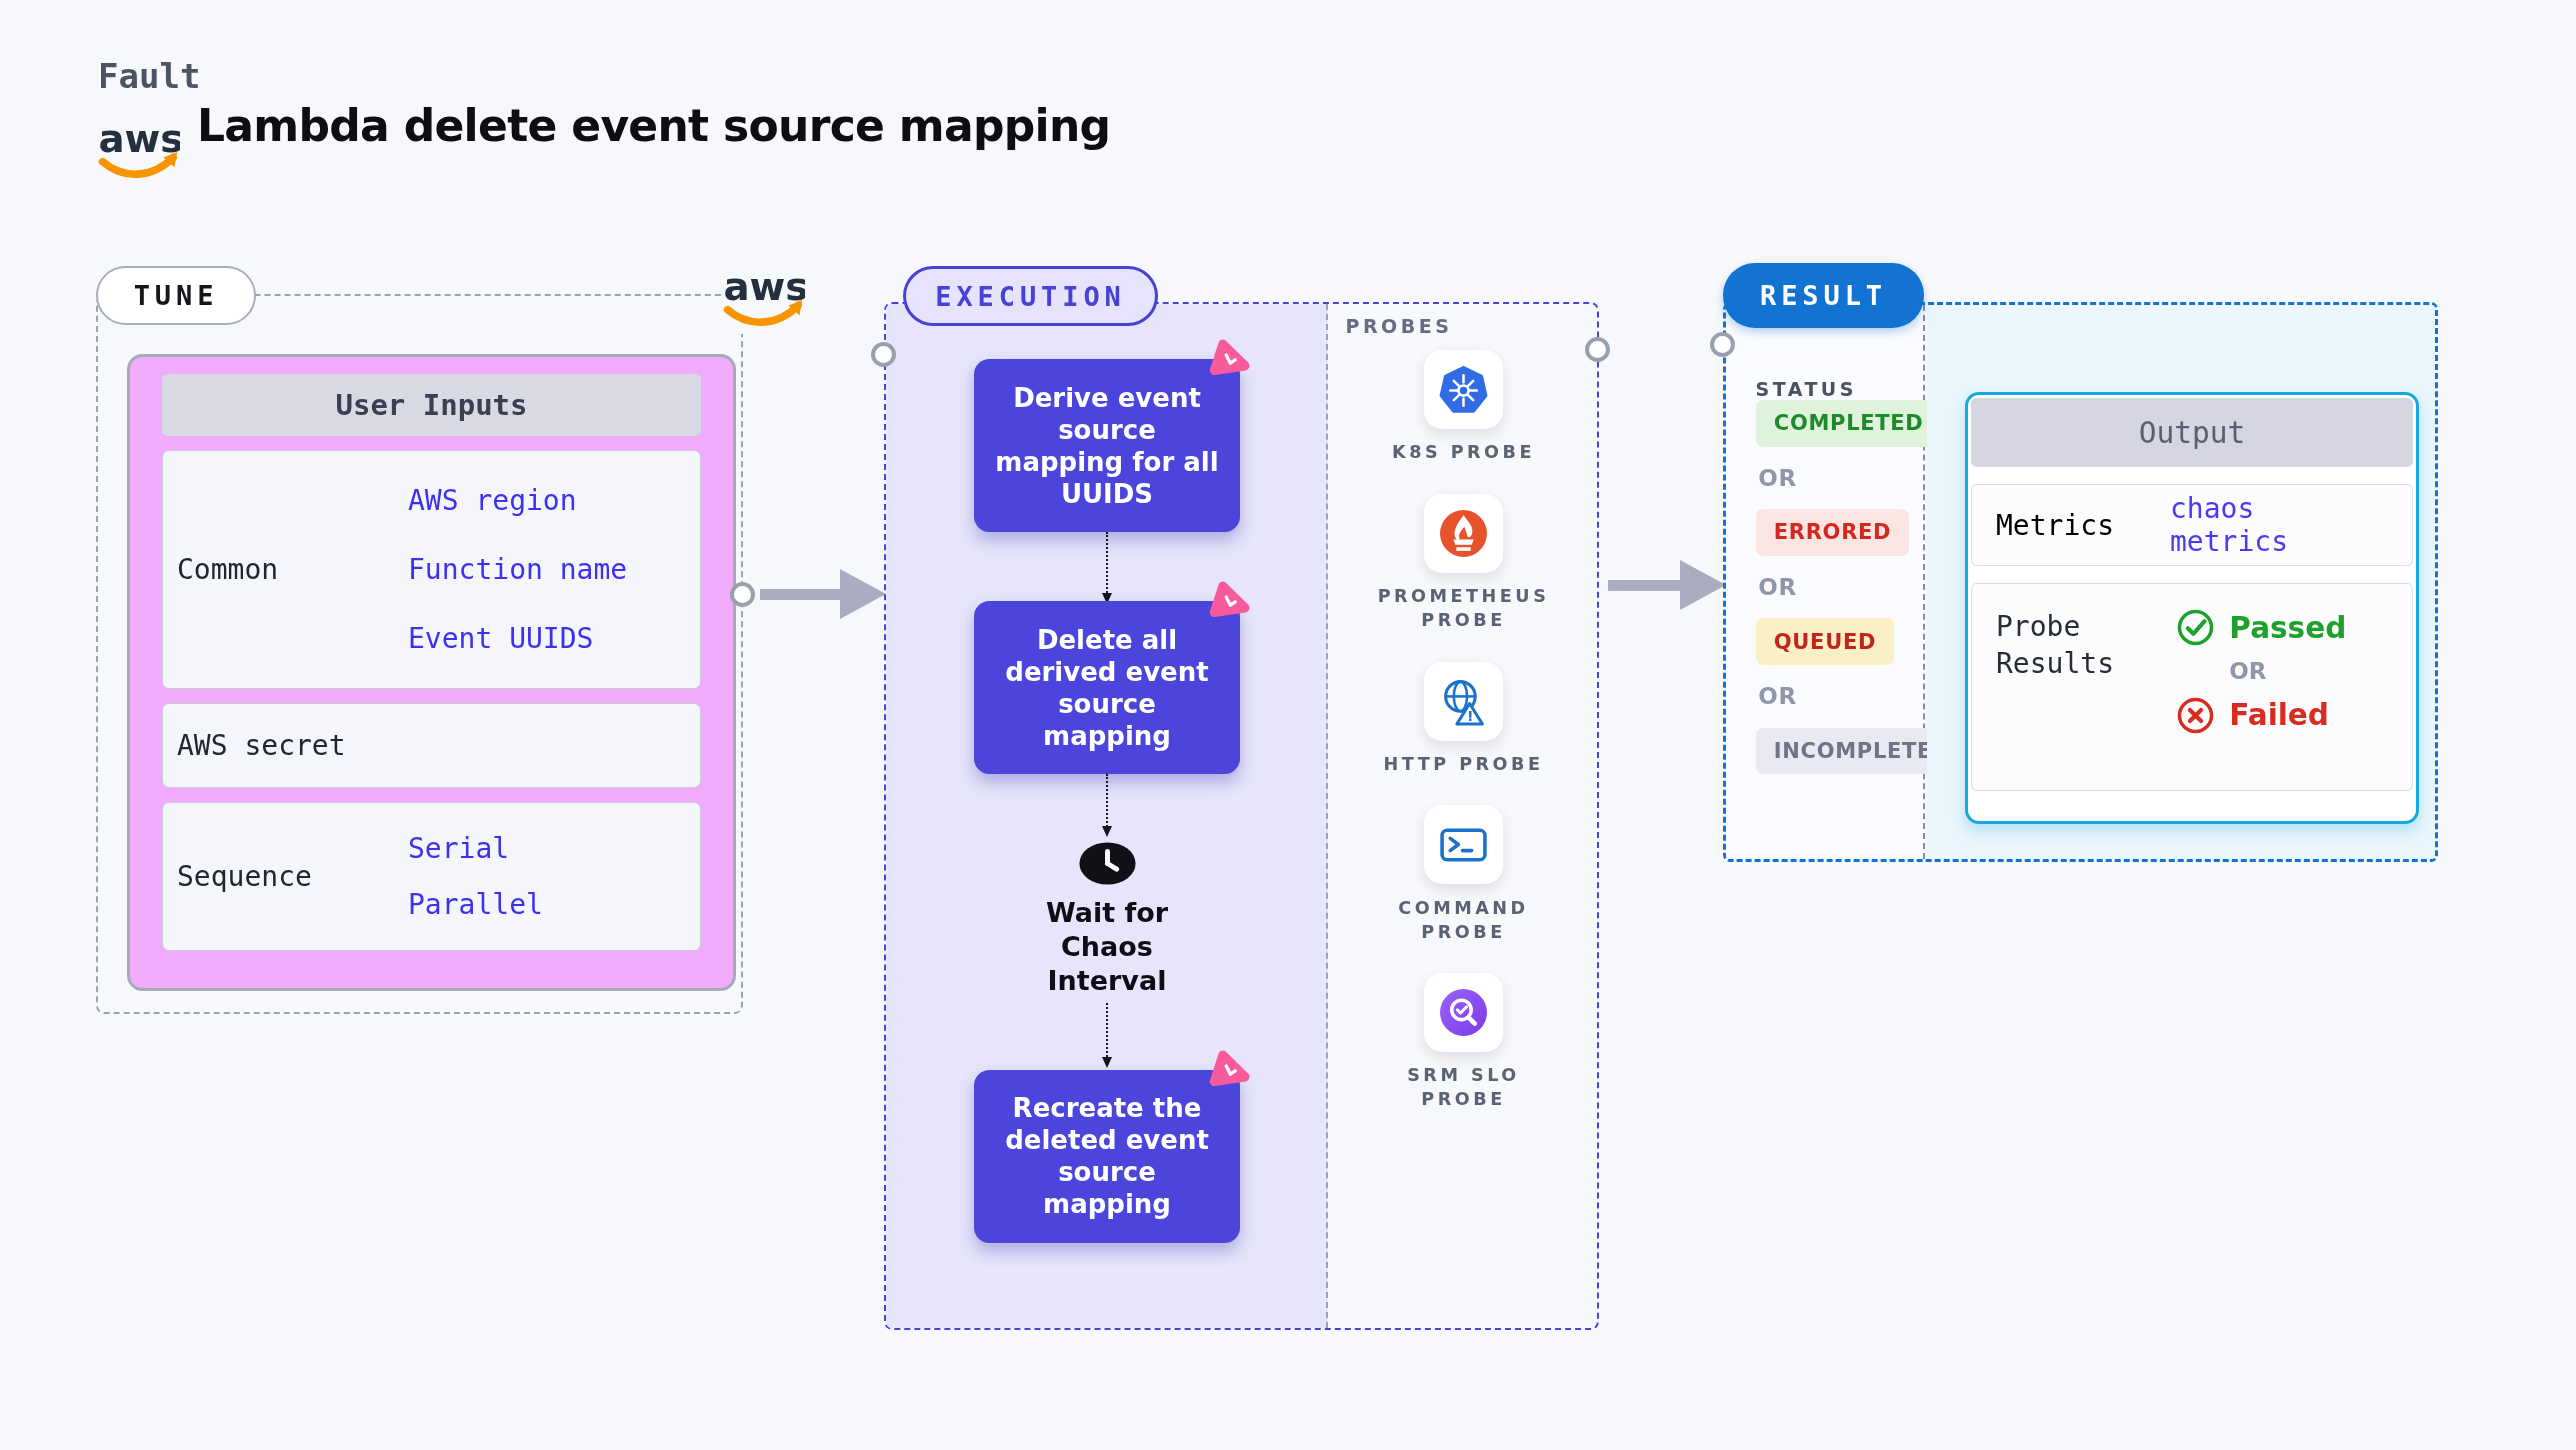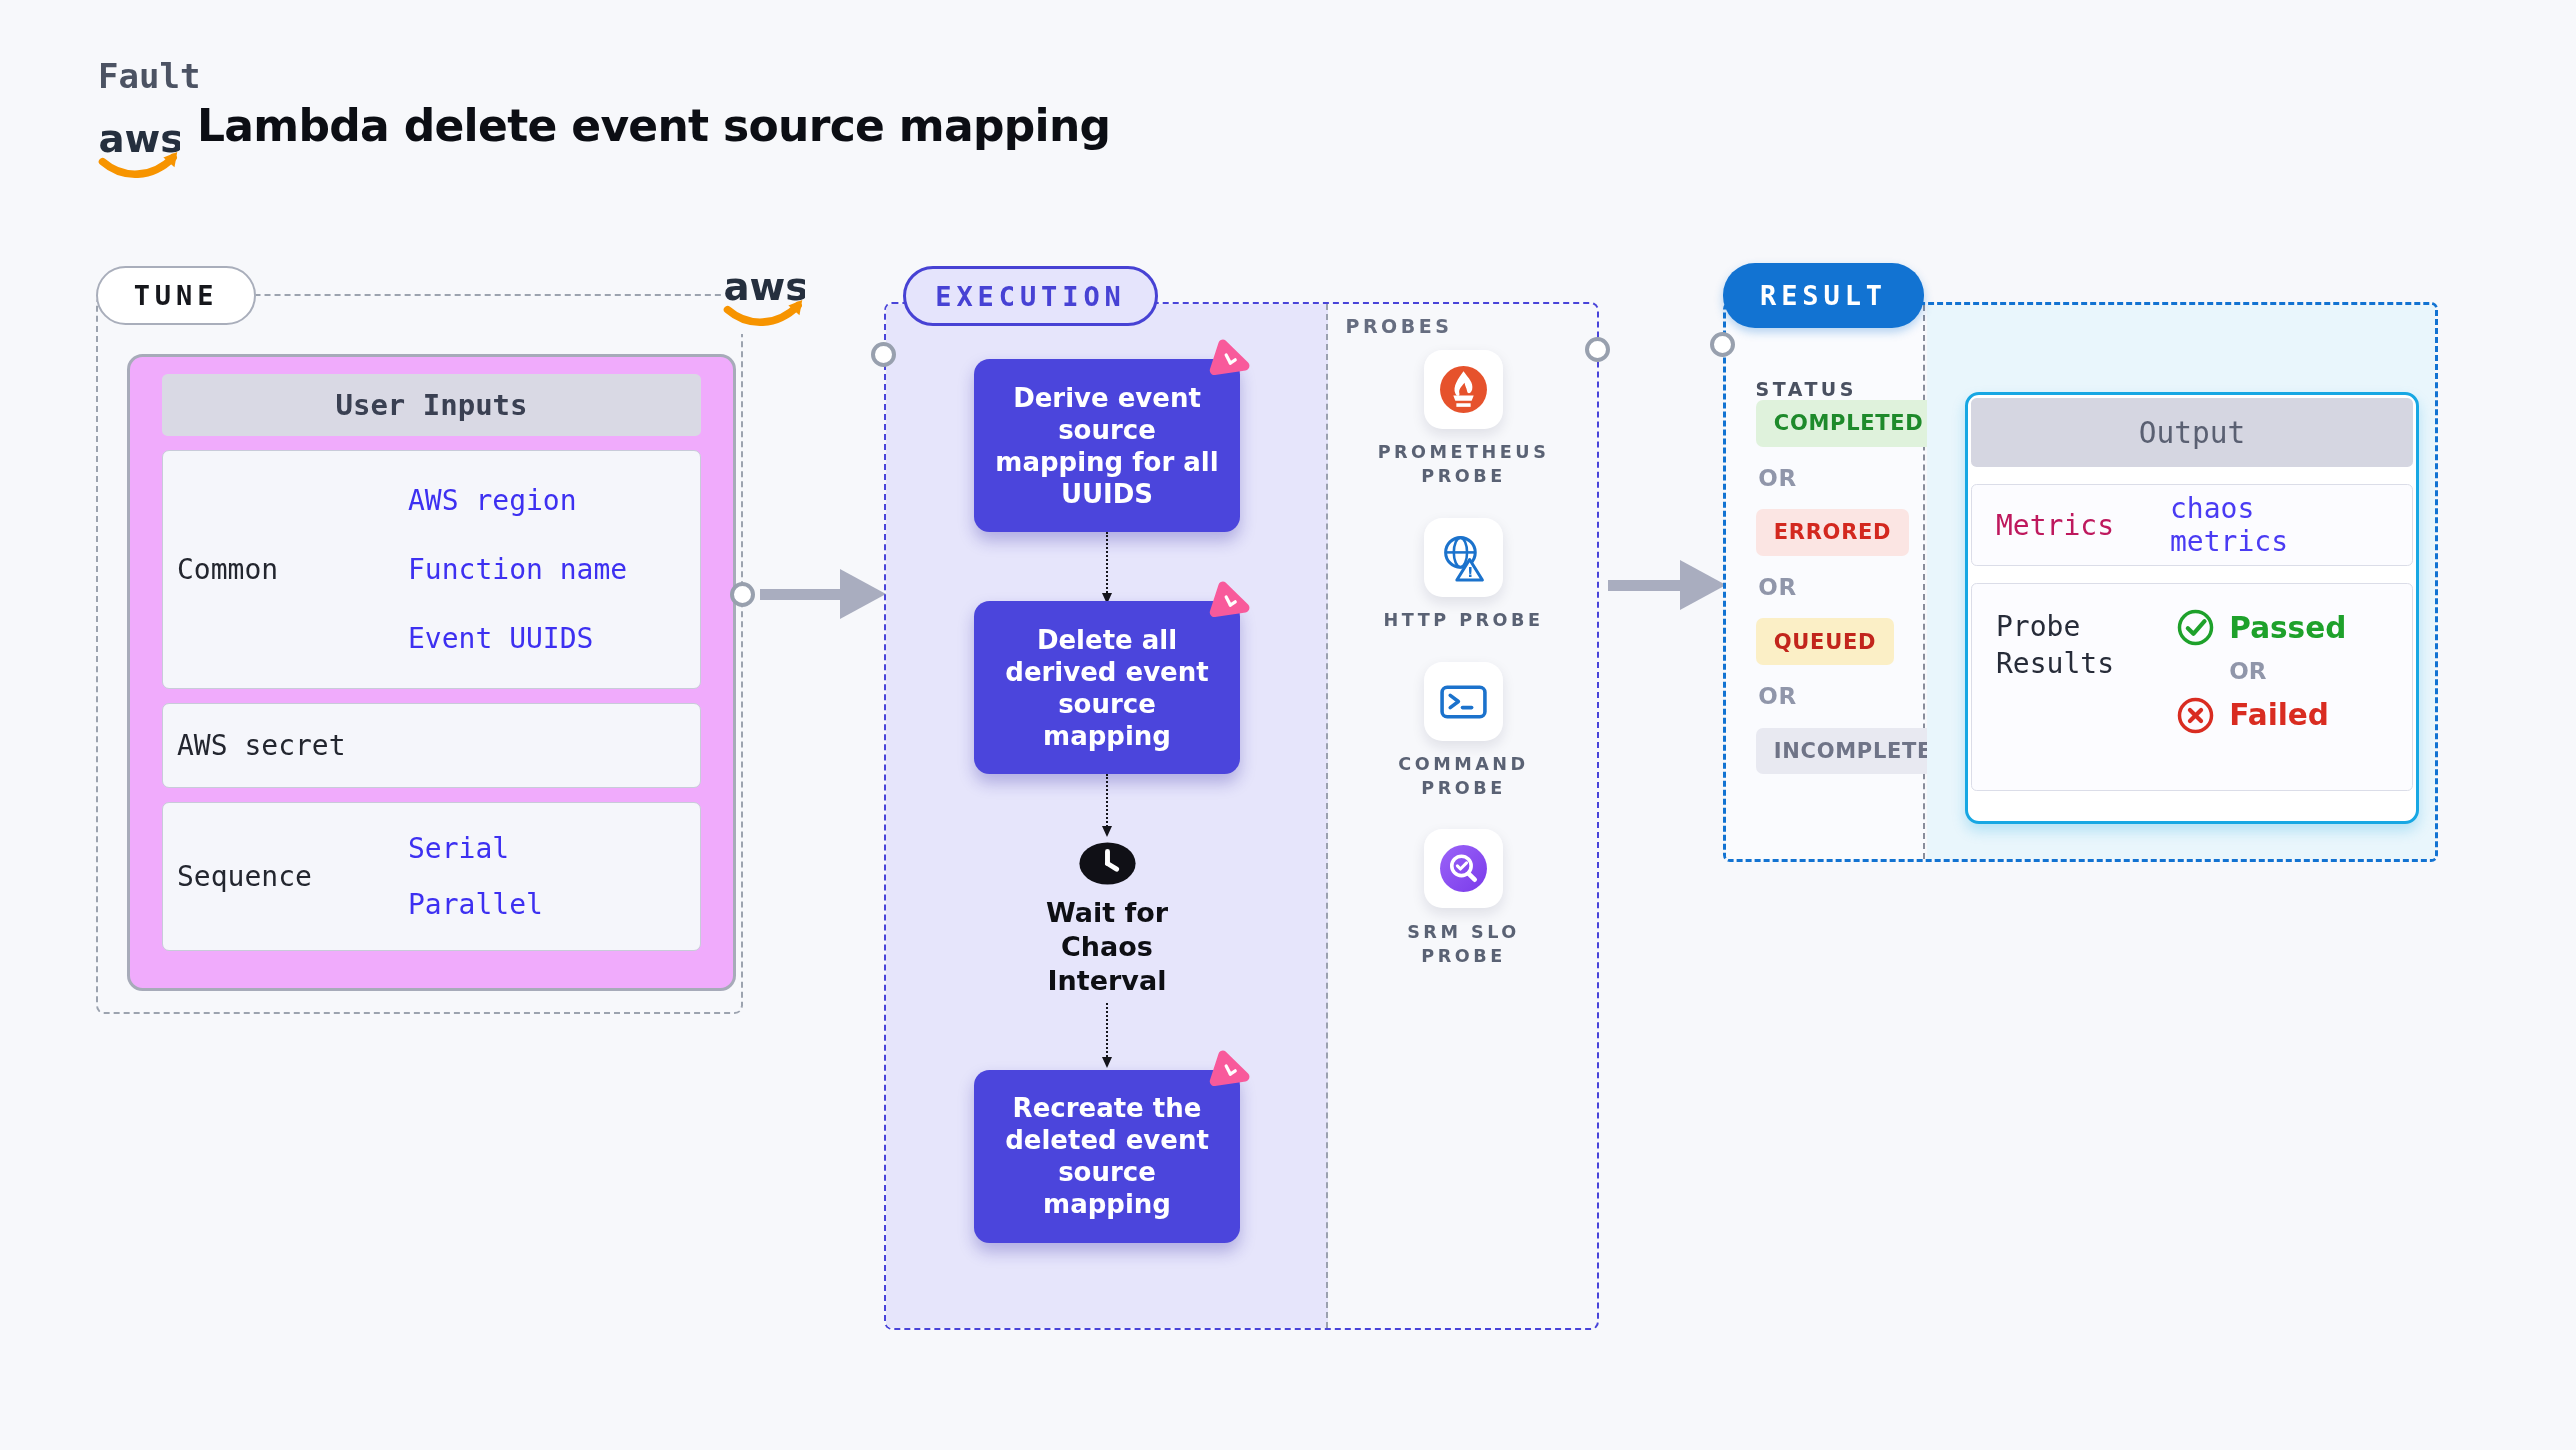--- a/index.html
+++ b/index.html
@@ -84,21 +84,21 @@
   .badge { display:inline-block; font-size:21px; font-weight:800; letter-spacing:0.7px; padding:11.3px 18.3px; border-radius:7px; }
   .or { font-size:23px; font-weight:bold; color:#9096AA; margin:18.3px 0 18.3px 2.8px; letter-spacing:0.7px; }
 
   
   .out-card { position:absolute; left:38px; top:87px; width:454px; height:432px; background:#FFFFFF;
               border:3.5px solid #17A7E3; border-radius:14px; padding:3px; box-shadow:0 7px 12.7px rgba(23,167,227,.25); }
   .out-header { height:69px; background:#D5D6E1; border-radius:5.6px; display:flex; align-items:center; justify-content:center;
                 font-family:"DejaVu Sans Mono",monospace; font-size:29.5px; color:#5A6072; }
   .out-row { margin-top:17px; border:1.4px solid #DBDDE8; border-radius:5.6px; background:#FCFCFF; }
   .row-metrics { height:82px; display:flex; align-items:center; padding:0 24px; }
-  .row-metrics .lbl { font-family:"DejaVu Sans Mono",monospace; font-size:28px; color:#be185d; }
+  .row-metrics .lbl { font-family:"DejaVu Sans Mono",monospace; font-size:28px; color:#000000; }
   .row-metrics a { font-family:"DejaVu Sans Mono",monospace; font-size:28px; color:#4A3BF3; text-decoration:none; margin-left:56px; }
   .row-probe { min-height:208px; display:flex; padding:24px 24px; }
   .row-probe .lbl { font-family:"DejaVu Sans Mono",monospace; font-size:28px; line-height:37px; color:#272C39; width:162px; }
   .pr-results { margin-left:18.3px; display:flex; flex-direction:column; gap:11.3px; }
   .pr-line { display:flex; align-items:center; gap:14px; font-size:29.5px; font-weight:800; }
   .pr-line.pass { color:#1EA12B; } .pr-line.fail { color:#D92C21; }
   .pr-or { font-size:23px; font-weight:bold; color:#9096AA; margin-left:53px; }
 </style>
 </head>
 <body>
@@ -202,20 +202,42 @@
             <path d="M52 54 L60 44" stroke="#FFF" stroke-width="7" stroke-linecap="round"></path>
           </g>
         </svg>
       </div>
     </div>
   </div>
 
   <div class="probes-col">
     <div class="probes-heading">PROBES</div>
     <div class="probe-list">
+      <div class="probe">
+        <div class="probe-card">
+          <svg width="51" height="51" viewBox="0 0 100 100">
+            <polygon points="50,8 84.4,24.6 92.9,61.8 69.1,91.7 30.9,91.7 7.1,61.8 15.6,24.6" fill="#326CE5" stroke="#326CE5" stroke-width="8" stroke-linejoin="round"></polygon>
+            <circle cx="50" cy="52" r="10" fill="none" stroke="#FFF" stroke-width="5"></circle>
+            <g stroke="#FFF" stroke-width="5" stroke-linecap="round">
+              <path d="M50 22 L50 36"></path>
+                <path d="M50 68 L50 82"></path>
+              <path d="M24 52 L38 52"></path>
+                <path d="M62 52 L76 52"></path>
+              <path d="M31 33 L41 43"></path>
+                <path d="M69 33 L59 43"></path>
+              <path d="M31 71 L41 61"></path>
+                <path d="M69 71 L59 61"></path>
+            </g>
+          </svg>
+        </div>
+        <div class="probe-name">
+          <span style="display:block">K8S PROBE</span>
+          <span style="display:block"></span>
+        </div>
+      </div>
       <div class="probe">
         <div class="probe-card">
           <svg width="51" height="51" viewBox="0 0 100 100">
             <circle cx="50" cy="50" r="46" fill="#E6522C"></circle>
             <path d="M50 14 C60 28 70 36 67 50 C65 58 58 60 57 53 C56 47 53 44 52 37 C45 46 40 50 42 58 C43 64 37 65 34 58 C28 44 40 28 50 14 Z" fill="#FFF"></path>
             <path d="M30 62 L70 62 L66 72 L34 72 Z" fill="#FFF"></path>
             <rect x="36" y="77" width="28" height="7" fill="#FFF"></rect>
           </svg>
         </div>
         <div class="probe-name">

